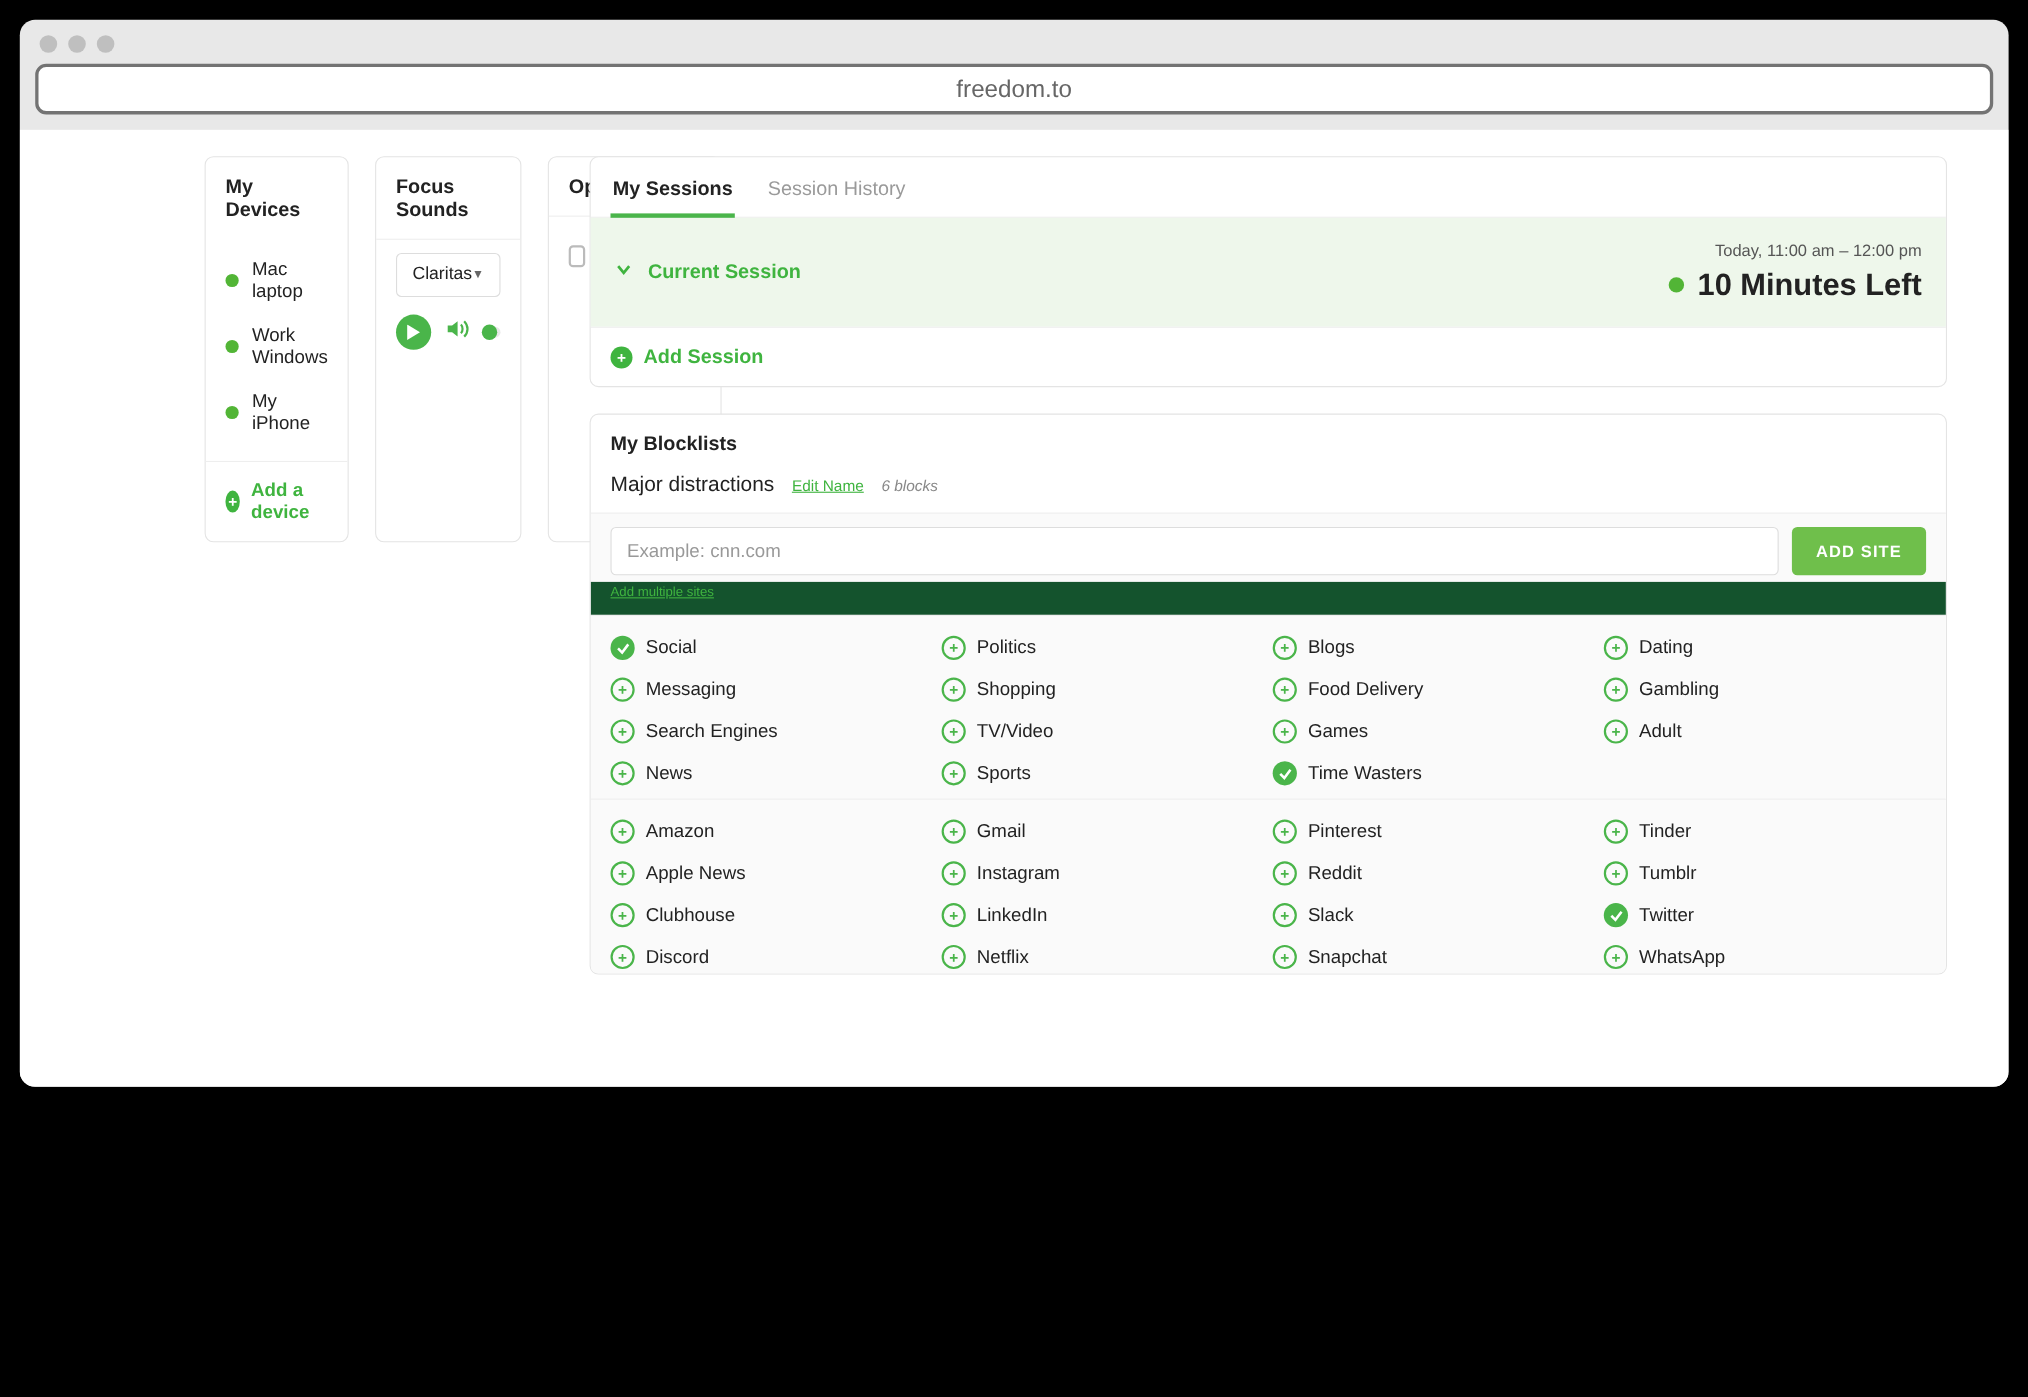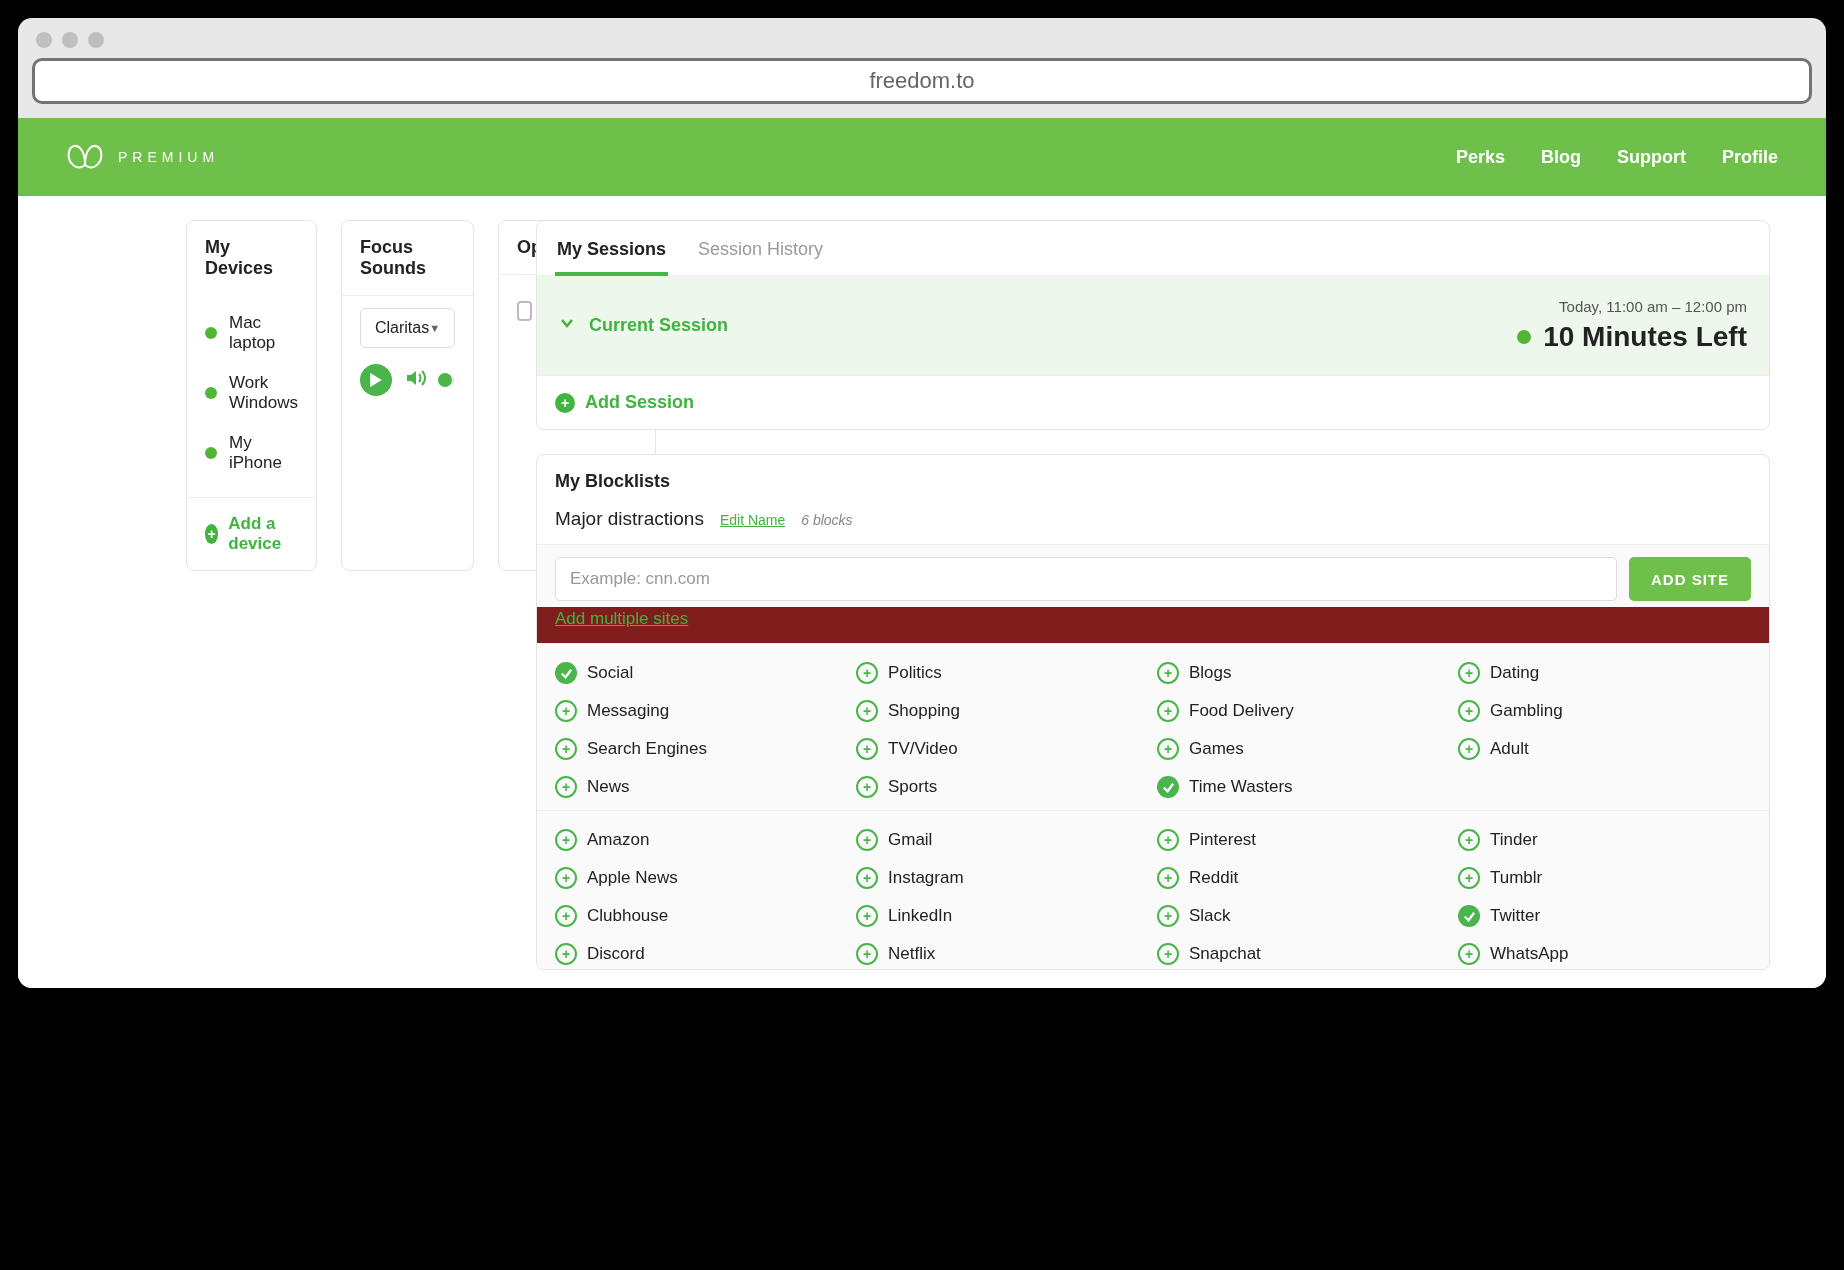--- a/index.html
+++ b/index.html
@@ -72,21 +72,21 @@
   .session-remaining { display:flex; align-items:center; gap:12px; font-size:28px; font-weight:800; }
   .add-session { display:flex; align-items:center; gap:10px; padding:16px 18px; color:#3fb43f; font-weight:700; font-size:18px; cursor:pointer; border-top:1px solid #eee; }
   .blocklist-header { padding: 16px 18px 8px 18px; font-weight:700; font-size:18px; }
   .blocklist-sub { padding: 8px 18px 14px 18px; display:flex; align-items:baseline; gap:16px; }
   .bl-name { font-size:19px; }
   .bl-edit { color:#3fb43f; font-size:14px; text-decoration:underline; cursor:pointer; }
   .bl-count { color:#888; font-size:14px; font-style:italic; }
   .addsite-row { display:flex; gap:12px; padding: 12px 18px 6px 18px; background:#fafafa; border-top:1px solid #eee; }
   .addsite-input { flex:1; height:44px; border:1px solid #ddd; border-radius:5px; padding:0 14px; font-size:17px; color:#888; display:flex; align-items:center; background:#fff;}
   .addsite-btn { background:#6fbf4b; color:#fff; border:none; border-radius:5px; padding: 0 22px; font-weight:700; letter-spacing:1px; font-size:15px; cursor:pointer; }
-  .multi-link { padding: 2px 18px 14px 18px; font-size:17px; background:#7f1d1d; }
+  .multi-link { padding: 2px 18px 14px 18px; font-size:12px; background:#14532d; }
   .multi-link a { color:#3fb43f; text-decoration:underline; cursor:pointer; }
   .categories { padding: 14px 18px 8px 18px; display:grid; grid-template-columns: repeat(4, 1fr); gap: 8px 8px; background:#fafafa; border-top:1px solid #eee;text-align:center;}
   .sites { padding: 14px 18px 0 18px; display:grid; grid-template-columns: repeat(4, 1fr); gap: 8px 8px; border-top:1px solid #eee; background:#fafafa;}
   .chip { display:flex; align-items:center; gap:10px; font-size:17px; padding:4px 0; cursor:pointer; }
   .chip .ico { width:22px; height:22px; display:inline-flex; align-items:center; justify-content:center; border-radius:50%; flex-shrink:0; }
   .ico-plus { border:2px solid #4ab54a; color:#4ab54a; font-weight:700; font-size:14px; line-height:1; }
   .ico-check { background:#4ab54a; color:#fff; }
   .ico-check svg { width:13px; height:13px; }
   .caret { font-size:11px; color:#666; }
   .chev-down-green svg { color:#3fb43f; }
@@ -101,37 +101,20 @@
     <div class="dot"></div>
     <div class="dot"></div>
   </div>
   <div class="url-bar-wrap">
     <div class="url-bar">
       <span>freedom.to</span>
     </div>
   </div>
   <div class="page">
 
-    <div class="header">
-      <div class="brand">
-        <span>
-          <svg width="38" height="30" viewBox="0 0 38 30" fill="none" stroke="#fff" stroke-width="2">
-            <path d="M19 25 C10 32, 1 22, 3 12 C4 6, 10 4, 14 8 C17 11, 19 18, 19 25 Z"></path>
-            <path d="M19 25 C28 32, 37 22, 35 12 C34 6, 28 4, 24 8 C21 11, 19 18, 19 25 Z"></path>
-          </svg>
-        </span>
-        <span class="brand-text">PREMIUM</span>
-      </div>
-      <div class="nav">
-        <a>Perks</a>
-        <a>Blog</a>
-        <a>Support</a>
-        <a>Profile</a>
-      </div>
-    </div>
 
     <div class="content">
       <div class="left-col">
 
         <div class="card">
           <div class="card-header">My Devices</div>
           <div class="devices-list" id="devices-list">
                 <div class="device-row">
                   <span class="green-dot"></span>
                   <span>Mac laptop</span>

